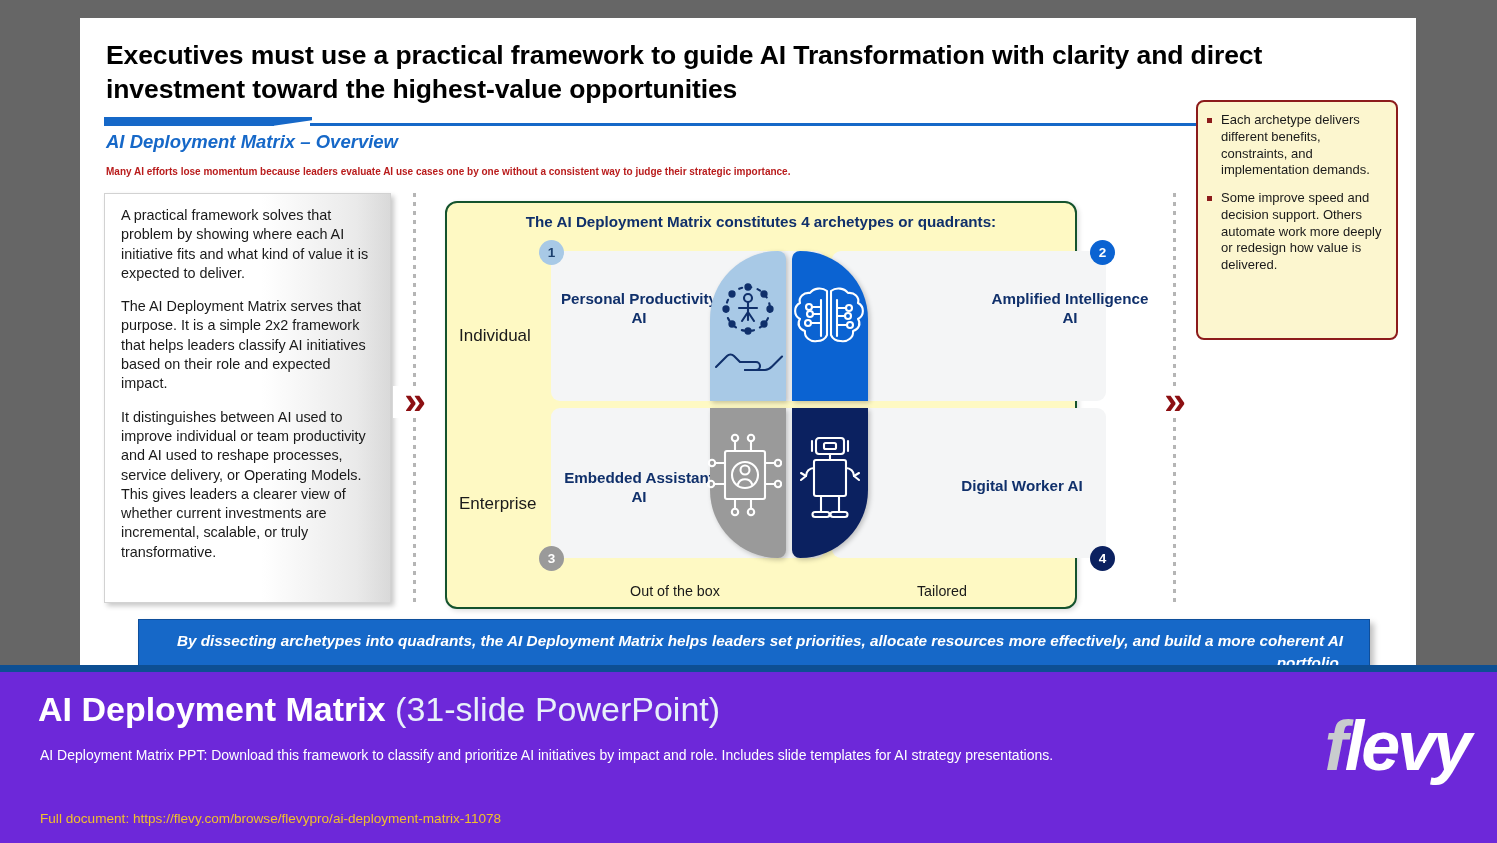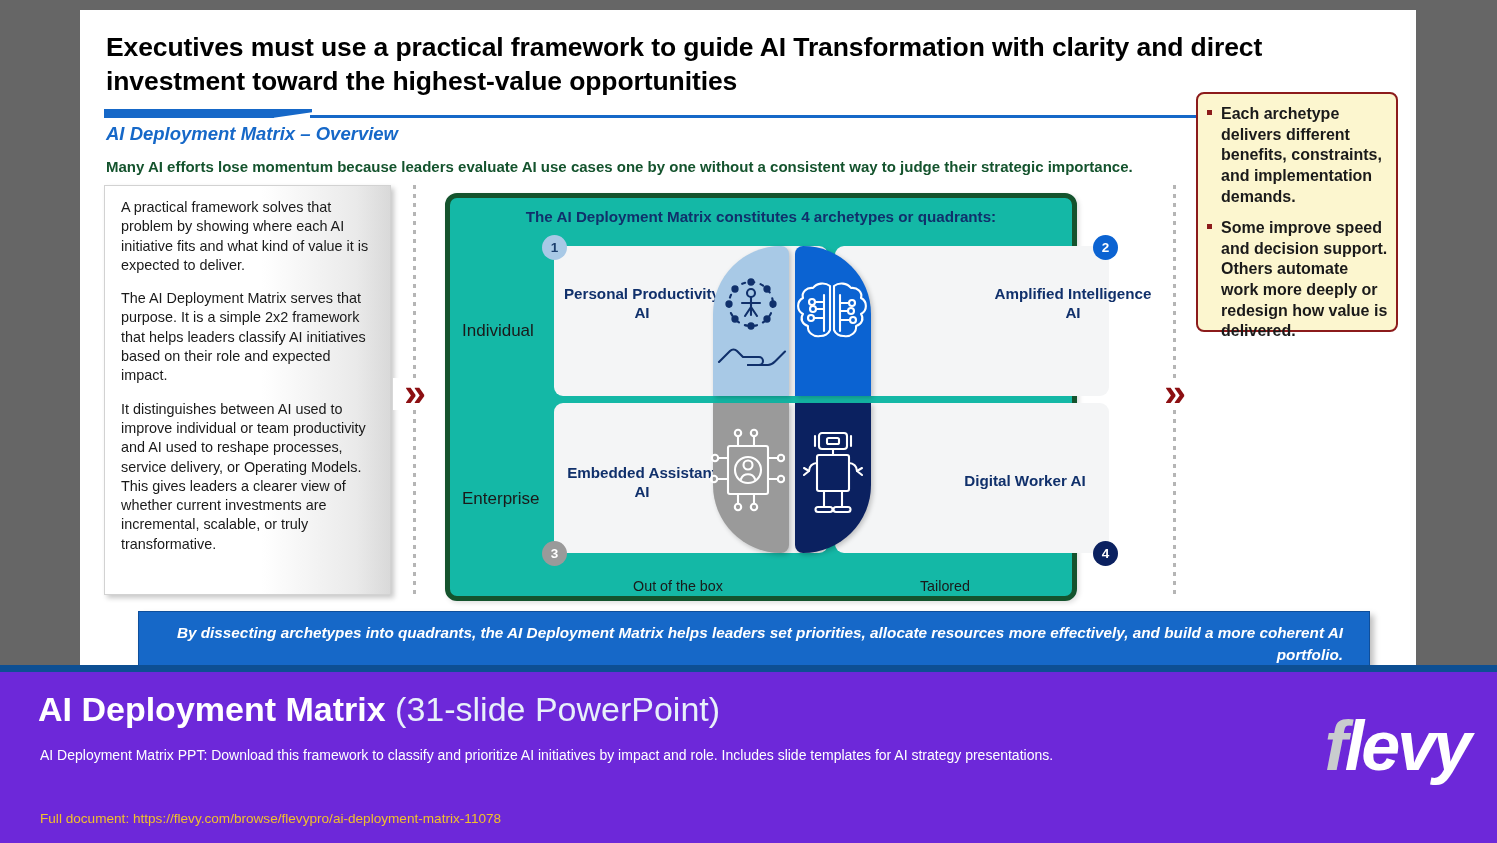--- a/index.html
+++ b/index.html
@@ -7,21 +7,21 @@
     width: 1497px; height: 843px;
     font-family: "Liberation Sans", sans-serif;
     background: #666666;
     overflow: hidden;
   }
   #stage { position: relative; width: 1497px; height: 843px; }
 
   
   .slide {
     position: absolute;
-    left: 80px; top: 10px;
+    left: 80px; top: 18px;
     width: 1336px; height: 655px;
     background: #ffffff;
     overflow: hidden;
   }
 
   
   .title {
     position: absolute;
     left: 26px; top: 20px;
     width: 1230px;
@@ -50,21 +50,21 @@
 
   
   .subtitle {
     position: absolute; left: 26px; top: 113px;
     font-size: 18.5px; font-weight: bold; font-style: italic;
     color: #1668c8;
   }
   .lead {
     position: absolute; left: 26px; top: 148px;
     width: 1270px;
-    font-size: 15px; font-weight: bold; color: #14532d;
+    font-size: 10px; font-weight: bold; color: #b91c1c;
   }
 
   
   .left-panel {
     position: absolute; left: 24px; top: 175px;
     width: 287px; height: 410px;
     background: linear-gradient(to right, #ffffff 0%, #ffffff 55%, #eaeaea 88%, #d9d9d9 100%);
     border: 1px solid #d2d2d2;
     box-shadow: 3px 3px 5px rgba(0,0,0,0.22);
     padding: 12px 16px 10px 16px;
@@ -92,22 +92,22 @@
     text-align: center;
     background: #ffffff;
   }
   .chev.left { left: 313px; }
   .chev.right { left: 1073px; }
 
   
   .matrix {
     position: absolute; left: 365px; top: 183px;
     width: 632px; height: 408px;
-    background: #14b8a6;
-    border: 5px solid #14532d;
+    background: #fef9c3;
+    border: 2px solid #14532d;
     border-radius: 12px;
     box-shadow: 2px 2px 5px rgba(0,0,0,0.13);
   }
   .matrix-head {
     position: absolute; left: 0; top: 10px; width: 100%;
     text-align: center;
     font-size: 15.2px; font-weight: bold; color: #10306b;
   }
 
   .axis-y {
@@ -178,22 +178,22 @@
     position: absolute; left: 1116px; top: 82px;
     width: 202px; height: 240px;
     background: #fcf6cf;
     border: 2px solid #8c1b1b;
     border-radius: 8px;
     padding: 10px 8px 8px 8px;
   }
   .note ul { list-style: none; }
   .note li {
     position: relative;
-    font-size: 16px; color: #1a1a1a; line-height: 1.29;
-    padding-left: 15px; margin-bottom: 11px; font-weight: bold;
+    font-size: 13px; color: #1a1a1a; line-height: 1.29;
+    padding-left: 15px; margin-bottom: 11px;
   }
   .note li:before {
     content: ""; position: absolute; left: 1px; top: 6px;
     width: 5px; height: 5px; background: #8c1b1b;
   }
 
   
   .callout {
     position: absolute; left: 58px; top: 601px;
     width: 1232px; height: 62px;

